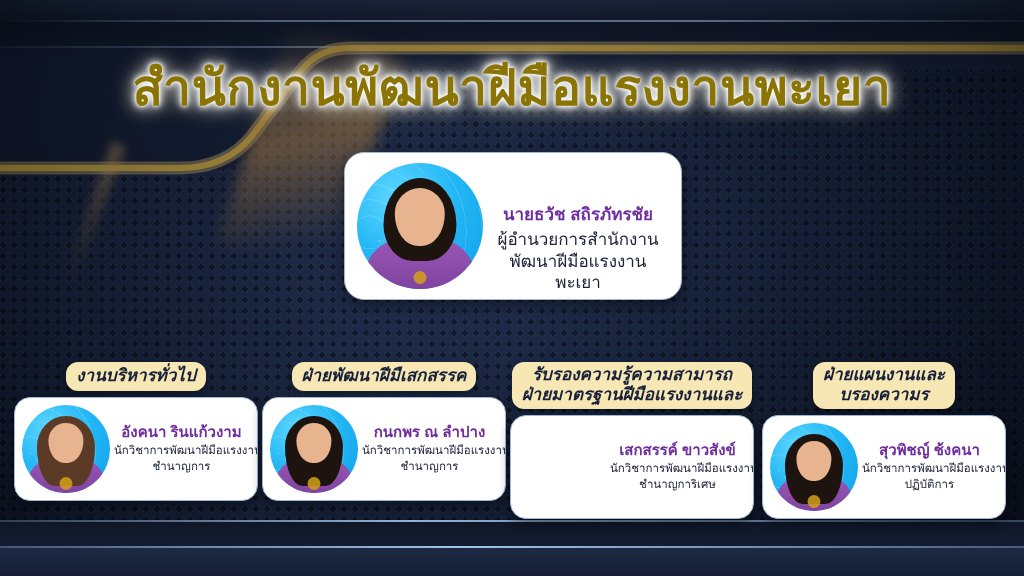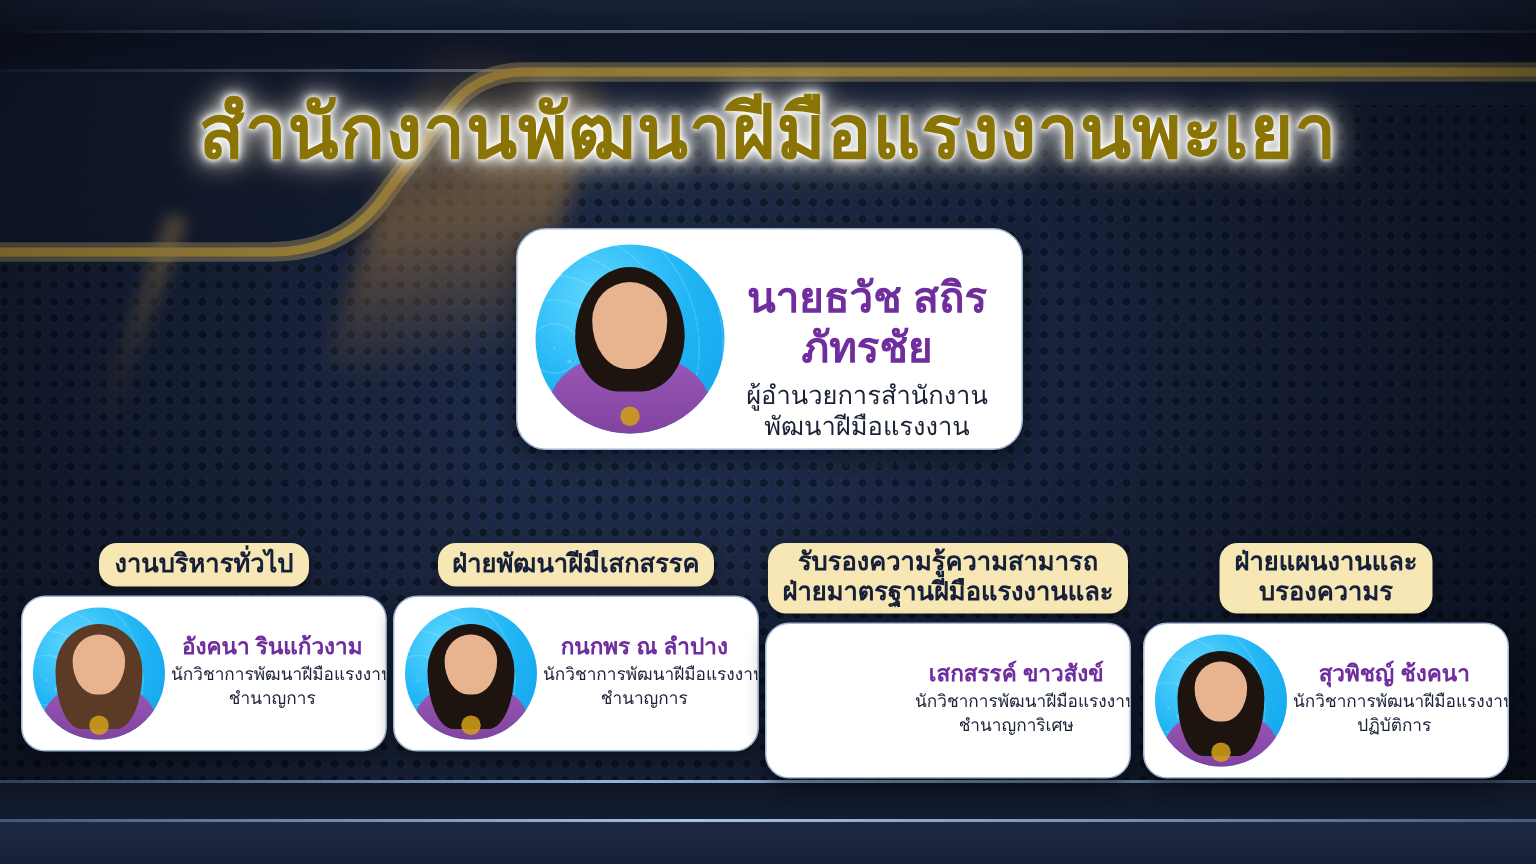--- a/index.html
+++ b/index.html
@@ -133,21 +133,21 @@
       radial-gradient(circle at 18% 62%, rgba(255,255,255,0.22) 0 1px, rgba(255,255,255,0) 2px),
       repeating-radial-gradient(circle at 10% 55%, rgba(255,255,255,0.14) 0 1px, rgba(255,255,255,0) 1px 16px);
   }
   .photo .person { position: absolute; left: 0; bottom: 0; width: 100%; height: 100%; }
 
   .director-photo { width: 126px; height: 126px; }
   .director-info { flex: 1; text-align: center; padding-left: 6px; }
   .director-name {
     color: #6f2d9e;
     font-weight: bold;
-    font-size: 28px;
+    font-size: 17px;
     line-height: 1.2;
     margin-bottom: 4px;
     margin-top: 46px;
   }
   .director-role {
     color: #1b2238;
     font-size: 17px;
     line-height: 1.25;
   }
 
@@ -168,20 +168,21 @@
     font-weight: bold;
     font-size: 17px;
     line-height: 1.18;
     text-align: center;
     border-radius: 12px;
     padding: 4px 10px 5px;
     margin: 0 auto 6px;
     width: fit-content;
     max-width: 244px;
     box-shadow: 0 2px 7px rgba(0,0,0,0.4);
+    font-style: italic;
   }
   .dept-header.two-line { padding-top: 3px; padding-bottom: 4px; }
 
   .staff-card {
     background: #ffffff;
     border-radius: 16px;
     border: 1px solid #9fb6d4;
     box-shadow: 0 4px 12px rgba(0,0,0,0.45);
     display: flex;
     align-items: center;

